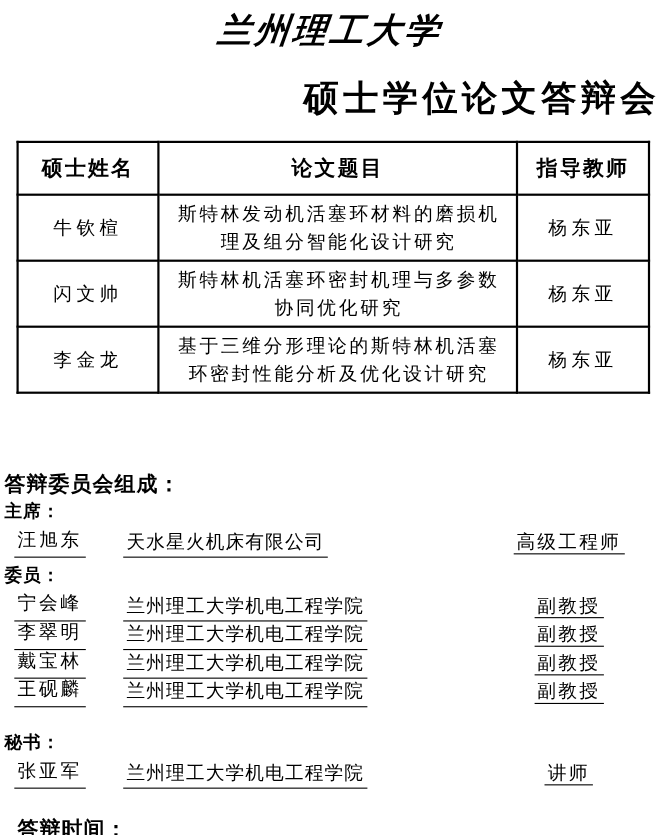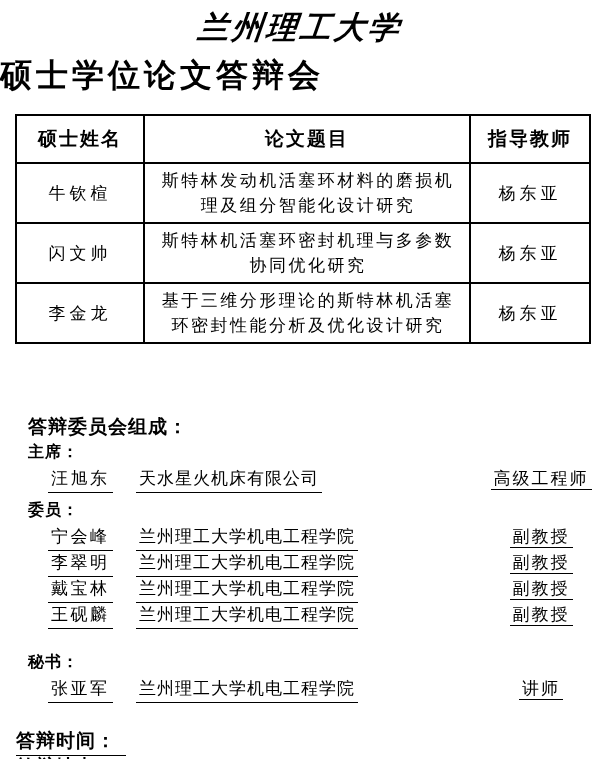--- a/index.html
+++ b/index.html
@@ -16,27 +16,27 @@
     text-align: center;
     font-size: 31px;
     font-weight: bold;
     font-style: italic;
     letter-spacing: 3px;
     transform: skewX(-6deg);
     height: 44px;
     line-height: 44px;
   }
   .doc-title {
-    text-align: left;
+    text-align: right;
     font-size: 32px;
     font-weight: bold;
     letter-spacing: 4px;
     height: 46px;
     line-height: 46px;
-    margin-top: 2px;
+    margin-top: 16px;
   }
   
   table.defense-table {
     border-collapse: collapse;
     margin: 16px 0 0 15px;
     width: 574px;
     table-layout: fixed;
   }
   .defense-table th, .defense-table td {
     border: 2px solid #000;
@@ -54,26 +54,26 @@
   }
   .defense-table td { height: 53px; font-size: 17px; }
   .td-center { text-align: center; letter-spacing: 4px; }
   .td-thesis {
     text-align: center;
     padding: 4px 6px 4px 8px;
     letter-spacing: 2.5px;
     line-height: 25px;
   }
   
-  .committee { margin: 70px 0 0 28px; position: relative; }
+  .committee { margin: 70px 0 0 4px; position: relative; }
   .sec-heading { font-size: 19px; font-weight: bold; letter-spacing: 1px; line-height: 25px; }
   .sub-heading { font-size: 16px; font-weight: bold; letter-spacing: 1px; line-height: 25px; }
   .u { border-bottom: 1px solid #000; padding: 0 3px 1px 3px; }
   .person-row { position: relative; height: 26px; line-height: 24px; font-size: 17px; }
-  .person-row .p-name { position: absolute; left: 20px; letter-spacing: 2.5px; }
+  .person-row .p-name { position: absolute; left: 9px; letter-spacing: 2.5px; font-family: Liberation Mono, monospace; }
   .person-row .p-org  { position: absolute; left: 108px; letter-spacing: 1px; }
   .person-row .p-title-box {
     position: absolute; left: 438px; width: 150px; text-align: center;
   }
   .person-row .p-title { letter-spacing: 2px; }
   .gap-sm { height: 4px; }
   .gap-chair { height: 3px; }
   .gap-members-end { height: 20px; }
   
   .footer { margin: 26px 0 0 16px; }

